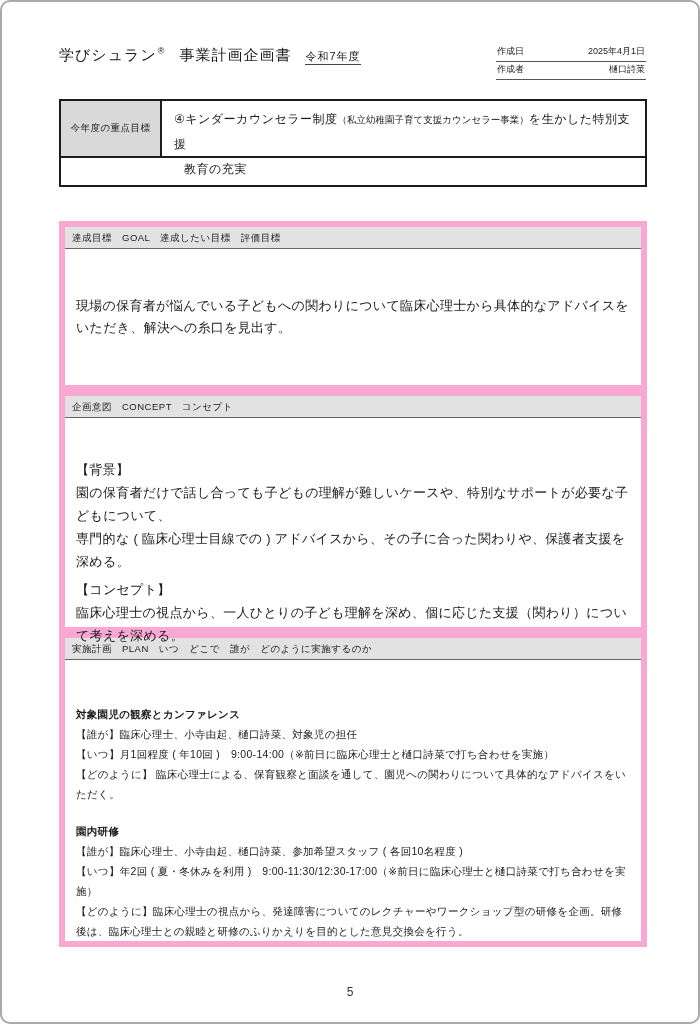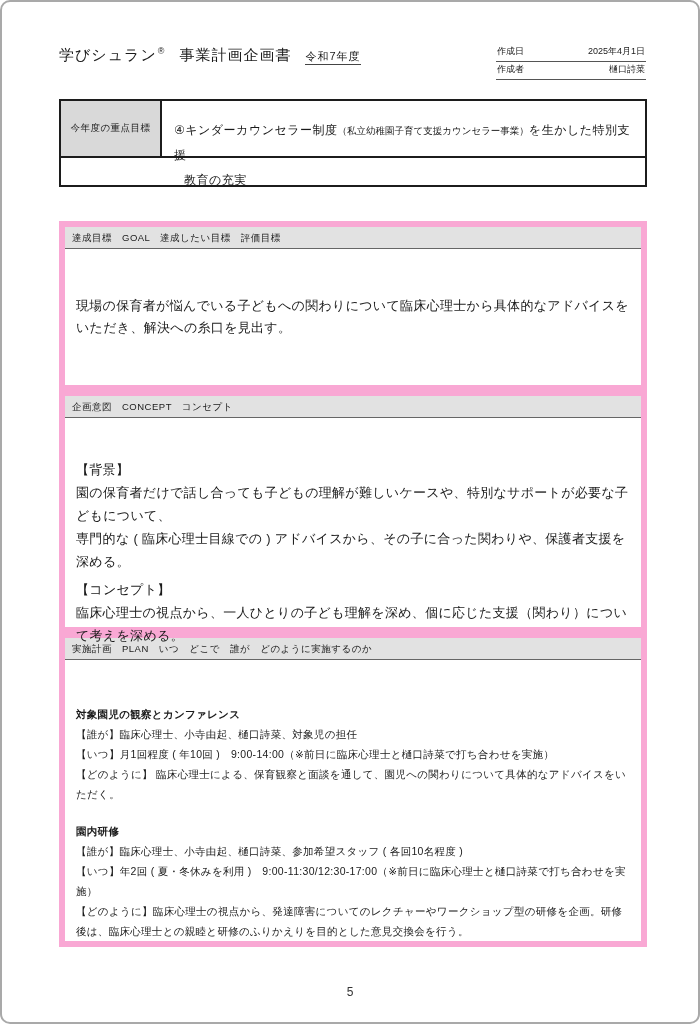--- a/index.html
+++ b/index.html
@@ -46,21 +46,21 @@
   .gt-row { display:flex; }
   .gt-row.r1 { height:57px; border-bottom:2px solid #1c1c1c; }
   .gt-row.r2 { height:27px; }
   .gt-label {
     width:101px; flex:0 0 101px;
     background:#d9d9d9;
     border-right:2px solid #1c1c1c;
     display:flex; align-items:center; justify-content:center;
     font-size:9.5px; letter-spacing:0.5px;
   }
-  .gt-content { flex:1; padding:17px 8px 0 12px; }
+  .gt-content { flex:1; padding:6px 8px 0 12px; }
   .r1 .gt-content { font-size:12px; line-height:25px; letter-spacing:0.5px; }
   .r1 .gt-content .small { font-size:9.5px; letter-spacing:0; }
   .r1 .line2 { padding-left:10px; }
   .r2 .gt-content {
     font-size:14px; letter-spacing:0.5px;
     display:flex; align-items:center; padding-top:0;
   }
 
   
   .sections { position:absolute; left:57px; top:220px; width:588px; }

